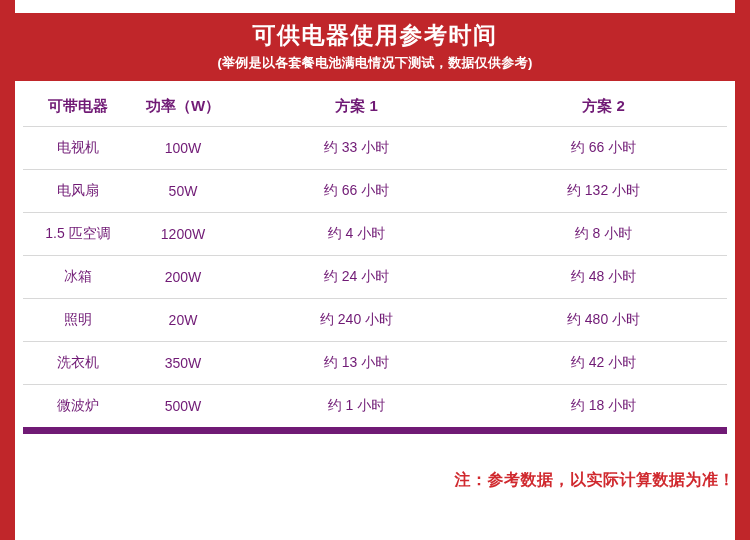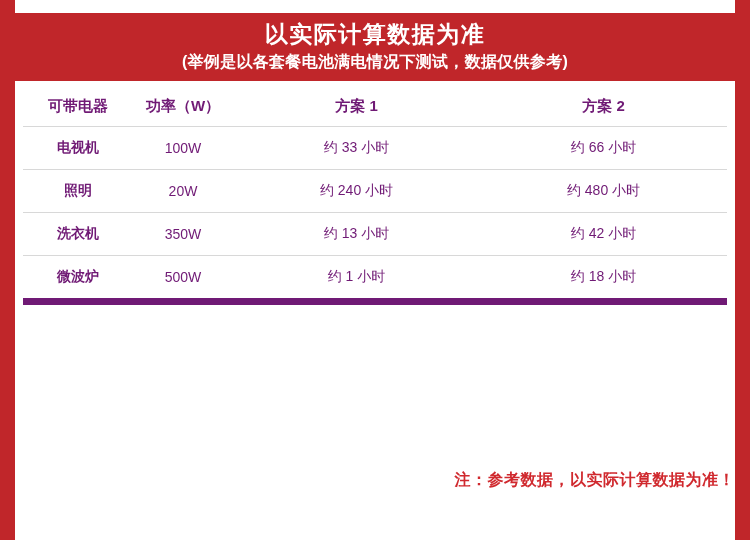--- a/index.html
+++ b/index.html
@@ -65,21 +65,21 @@
     color: #ffffff;
   }
   .header-title {
     font-size: 23px;
     font-weight: bold;
     letter-spacing: 1.5px;
     line-height: 1.2;
   }
   .header-sub {
     margin-top: 4px;
-    font-size: 16px;
+    font-size: 13px;
     font-weight: bold;
     letter-spacing: 0.3px;
   }
   table.spec-table {
     position: absolute;
     left: 8px;
     top: 86px;
     width: 704px;
     border-collapse: collapse;
     table-layout: fixed;
@@ -93,21 +93,21 @@
     color: #701a75;
     padding: 0;
     height: 42px;
   }
   table.spec-table thead th {
     font-weight: bold;
     font-size: 15px;
     height: 40px;
   }
   table.spec-table tbody td.device {
-    font-weight: bold;
+    font-weight: normal;
   }
   table.spec-table tbody td.power {
     font-weight: normal;
     margin-top: 36px;
   }
   table.spec-table tbody tr:last-child td {
     border-bottom: 7px solid #701a75;
   }
   .col-device { width: 110px; }
   .col-power  { width: 100px; }
@@ -130,21 +130,21 @@
 
 <div class="page">
 
   <div class="left-bar"></div>
   <div class="right-bar"></div>
 
   <div class="content">
 
     <div class="header-band"></div>
     <div class="header-inner">
-      <div class="header-title">以实际计算数据为准</div>
+      <div class="header-title">可供电器使用参考时间</div>
       <div class="header-sub">(举例是以各套餐电池满电情况下测试，数据仅供参考)</div>
     </div>
 
     <table class="spec-table">
       <colgroup>
         <col class="col-device">
         <col class="col-power">
         <col class="col-plan1">
         <col class="col-plan2">
       </colgroup>
@@ -157,20 +157,38 @@
         </tr>
       </thead>
       <tbody>
         <tr>
           <td class="device">电视机</td>
           <td class="power">100W</td>
           <td>约 33 小时</td>
           <td>约 66 小时</td>
         </tr>
         <tr>
+          <td class="device">电风扇</td>
+          <td class="power">50W</td>
+          <td>约 66 小时</td>
+          <td>约 132 小时</td>
+        </tr>
+        <tr>
+          <td class="device">1.5 匹空调</td>
+          <td class="power">1200W</td>
+          <td>约 4 小时</td>
+          <td>约 8 小时</td>
+        </tr>
+        <tr>
+          <td class="device">冰箱</td>
+          <td class="power">200W</td>
+          <td>约 24 小时</td>
+          <td>约 48 小时</td>
+        </tr>
+        <tr>
           <td class="device">照明</td>
           <td class="power">20W</td>
           <td>约 240 小时</td>
           <td>约 480 小时</td>
         </tr>
         <tr>
           <td class="device">洗衣机</td>
           <td class="power">350W</td>
           <td>约 13 小时</td>
           <td>约 42 小时</td>

